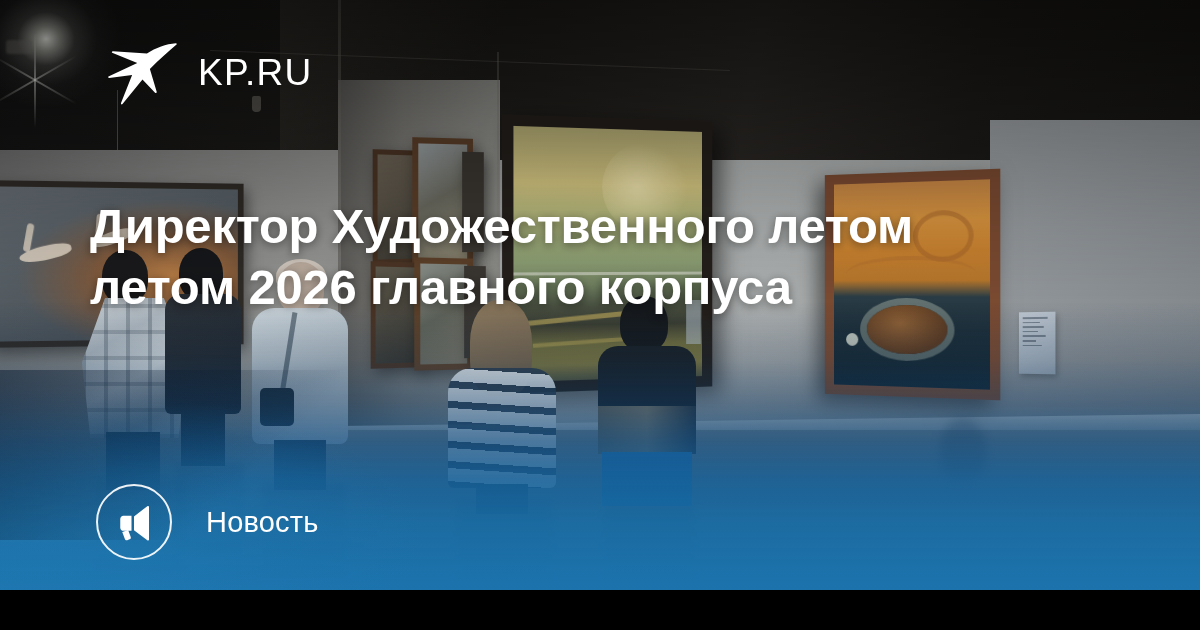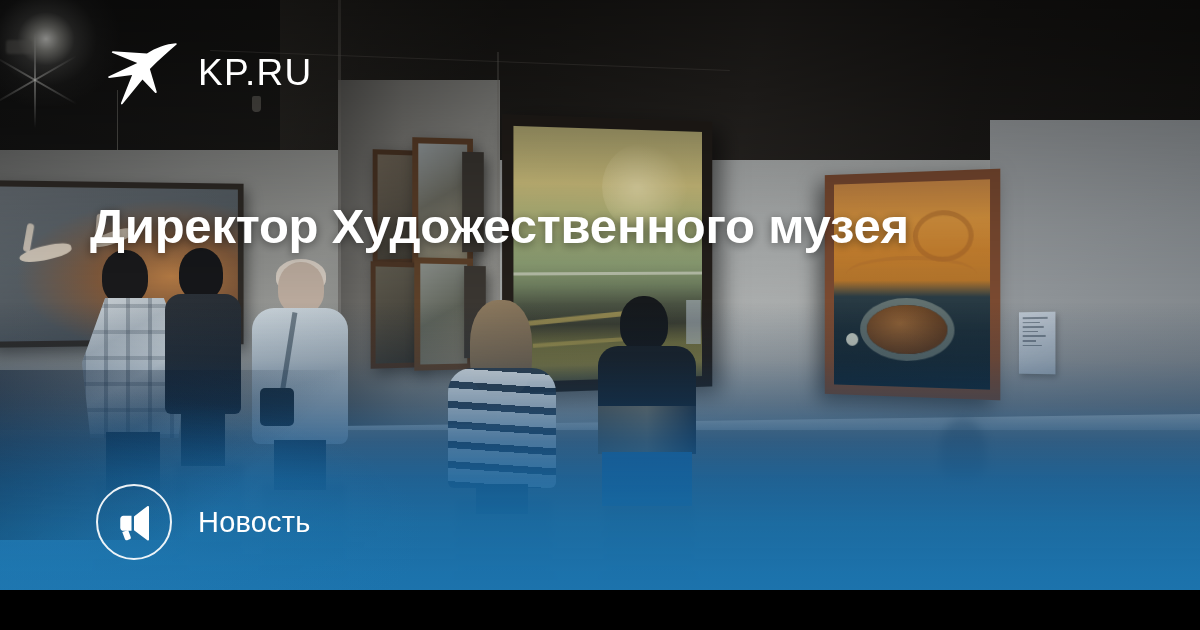--- a/index.html
+++ b/index.html
@@ -389,20 +389,21 @@
     display: flex; align-items: center; justify-content: center;
     box-sizing: border-box;
   }
   .badge-icon { width: 40px; height: 40px; display: block; }
   .badge-label {
     color: #ffffff;
     font-size: 29px;
     font-weight: 500;
     letter-spacing: .2px;
     white-space: nowrap;
+    margin-left: 8px;
   }
 </style>
 </head>
 <body>
 
 <div id="card">
 
   <div class="photo">
 
     <div class="ceiling">
@@ -515,21 +516,22 @@
   <div class="blue-dark-corner"></div>
 
   <div class="brand">
     <svg class="brand-mark" viewBox="0 0 100 100" aria-hidden="true">
       <path fill="#ffffff" d="M97 11 C84 12 70 17 58 25 L12 22 C11 22 10 23 11 24 L45 38 L6 56 C5 57 6 58 7 58 L38 54 L23 92 C22.5 93.5 24 94.5 25 93.3 L52 60 L69 78 C70 79 71.5 78 71.2 76.7 L62 46 C74 34 87 22 98 13 C99 12.2 98.2 10.9 97 11 Z"></path>
     </svg>
     <span class="brand-text">KP.RU</span>
   </div>
 
   <div class="headline">
-    <div>Директор Художественного музея</div>
+    <div>Директор Художественного летом</div>
+    <div>летом 2026 главного корпуса</div>
   </div>
 
   <div class="badge">
     <span class="badge-circle">
       <svg class="badge-icon" viewBox="0 0 64 64" aria-hidden="true">
         <path fill="#ffffff" d="M56 8 C56 6.6 54.4 5.8 53.3 6.7 L32 23 L32 45 L53.3 61.3 C54.4 62.2 56 61.4 56 60 Z"></path>
         <path fill="#ffffff" d="M28 22 L15 22 C12.2 22 10 24.2 10 27 L10 41 C10 43.8 12.2 46 15 46 L28 46 Z"></path>
         <path fill="#ffffff" d="M15 46 L25 46 L25 58 C25 59.7 23.7 61 22 61 L18 61 C16.3 61 15 59.7 15 58 Z" transform="rotate(-20 20 52)"></path>
       </svg>
     </span>

